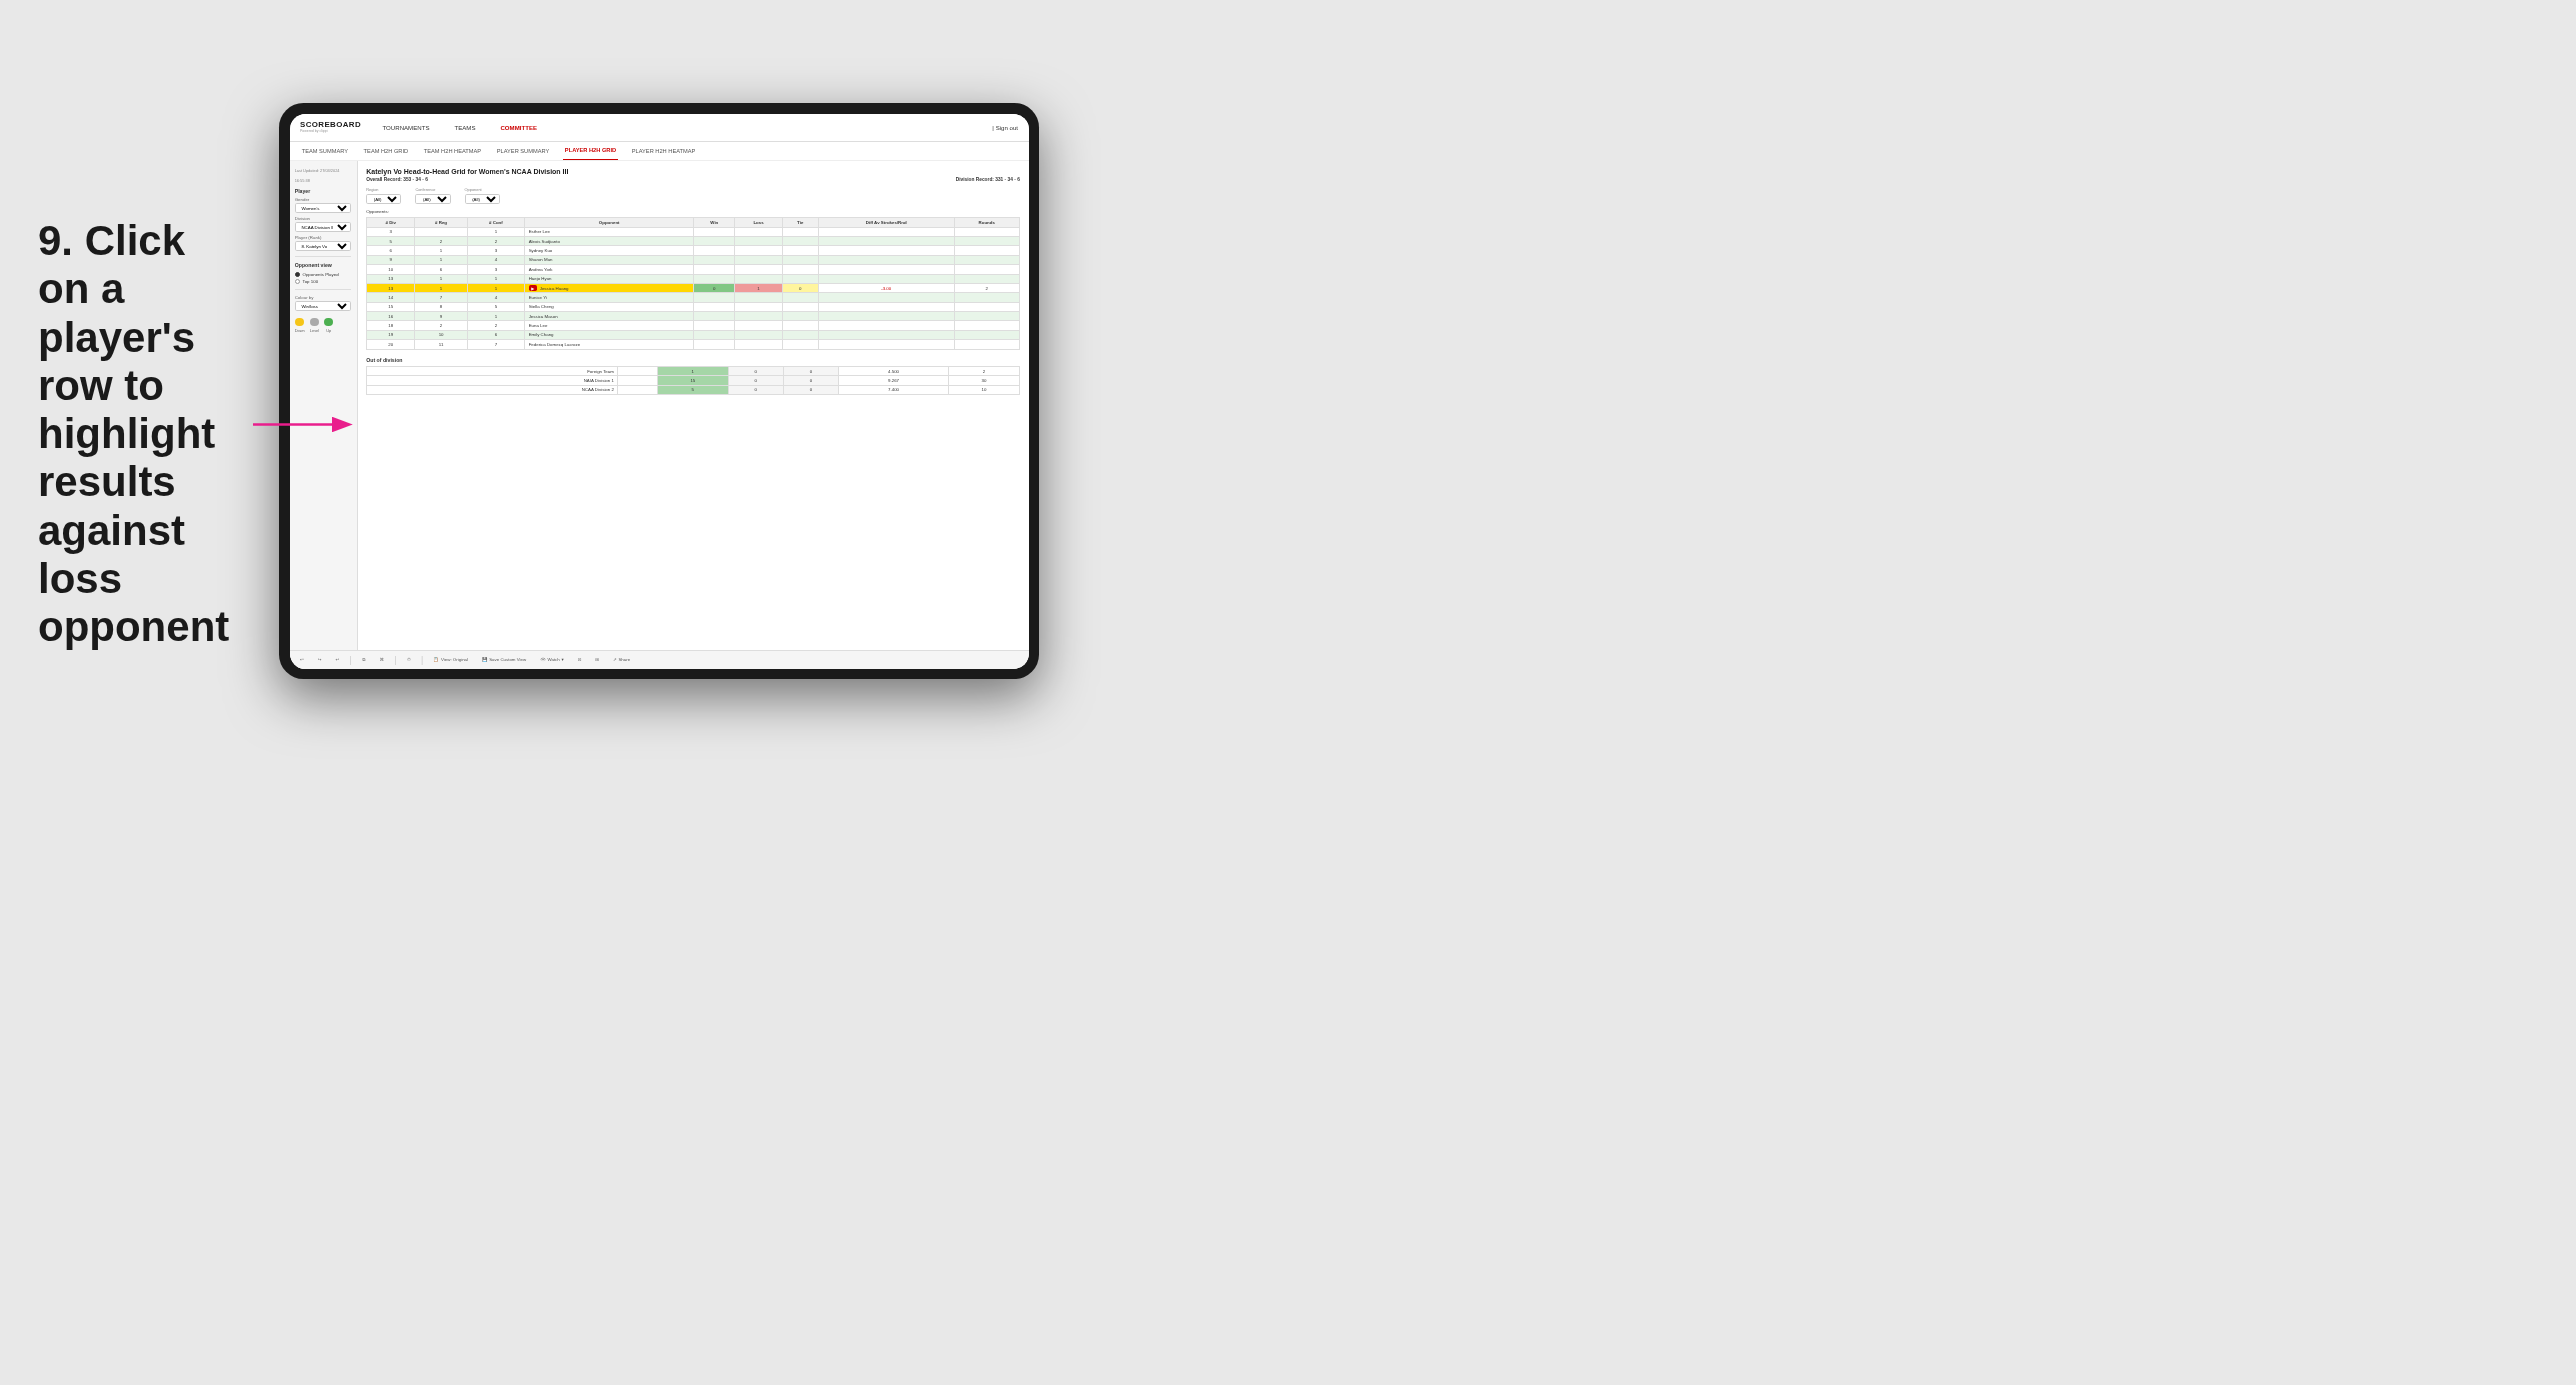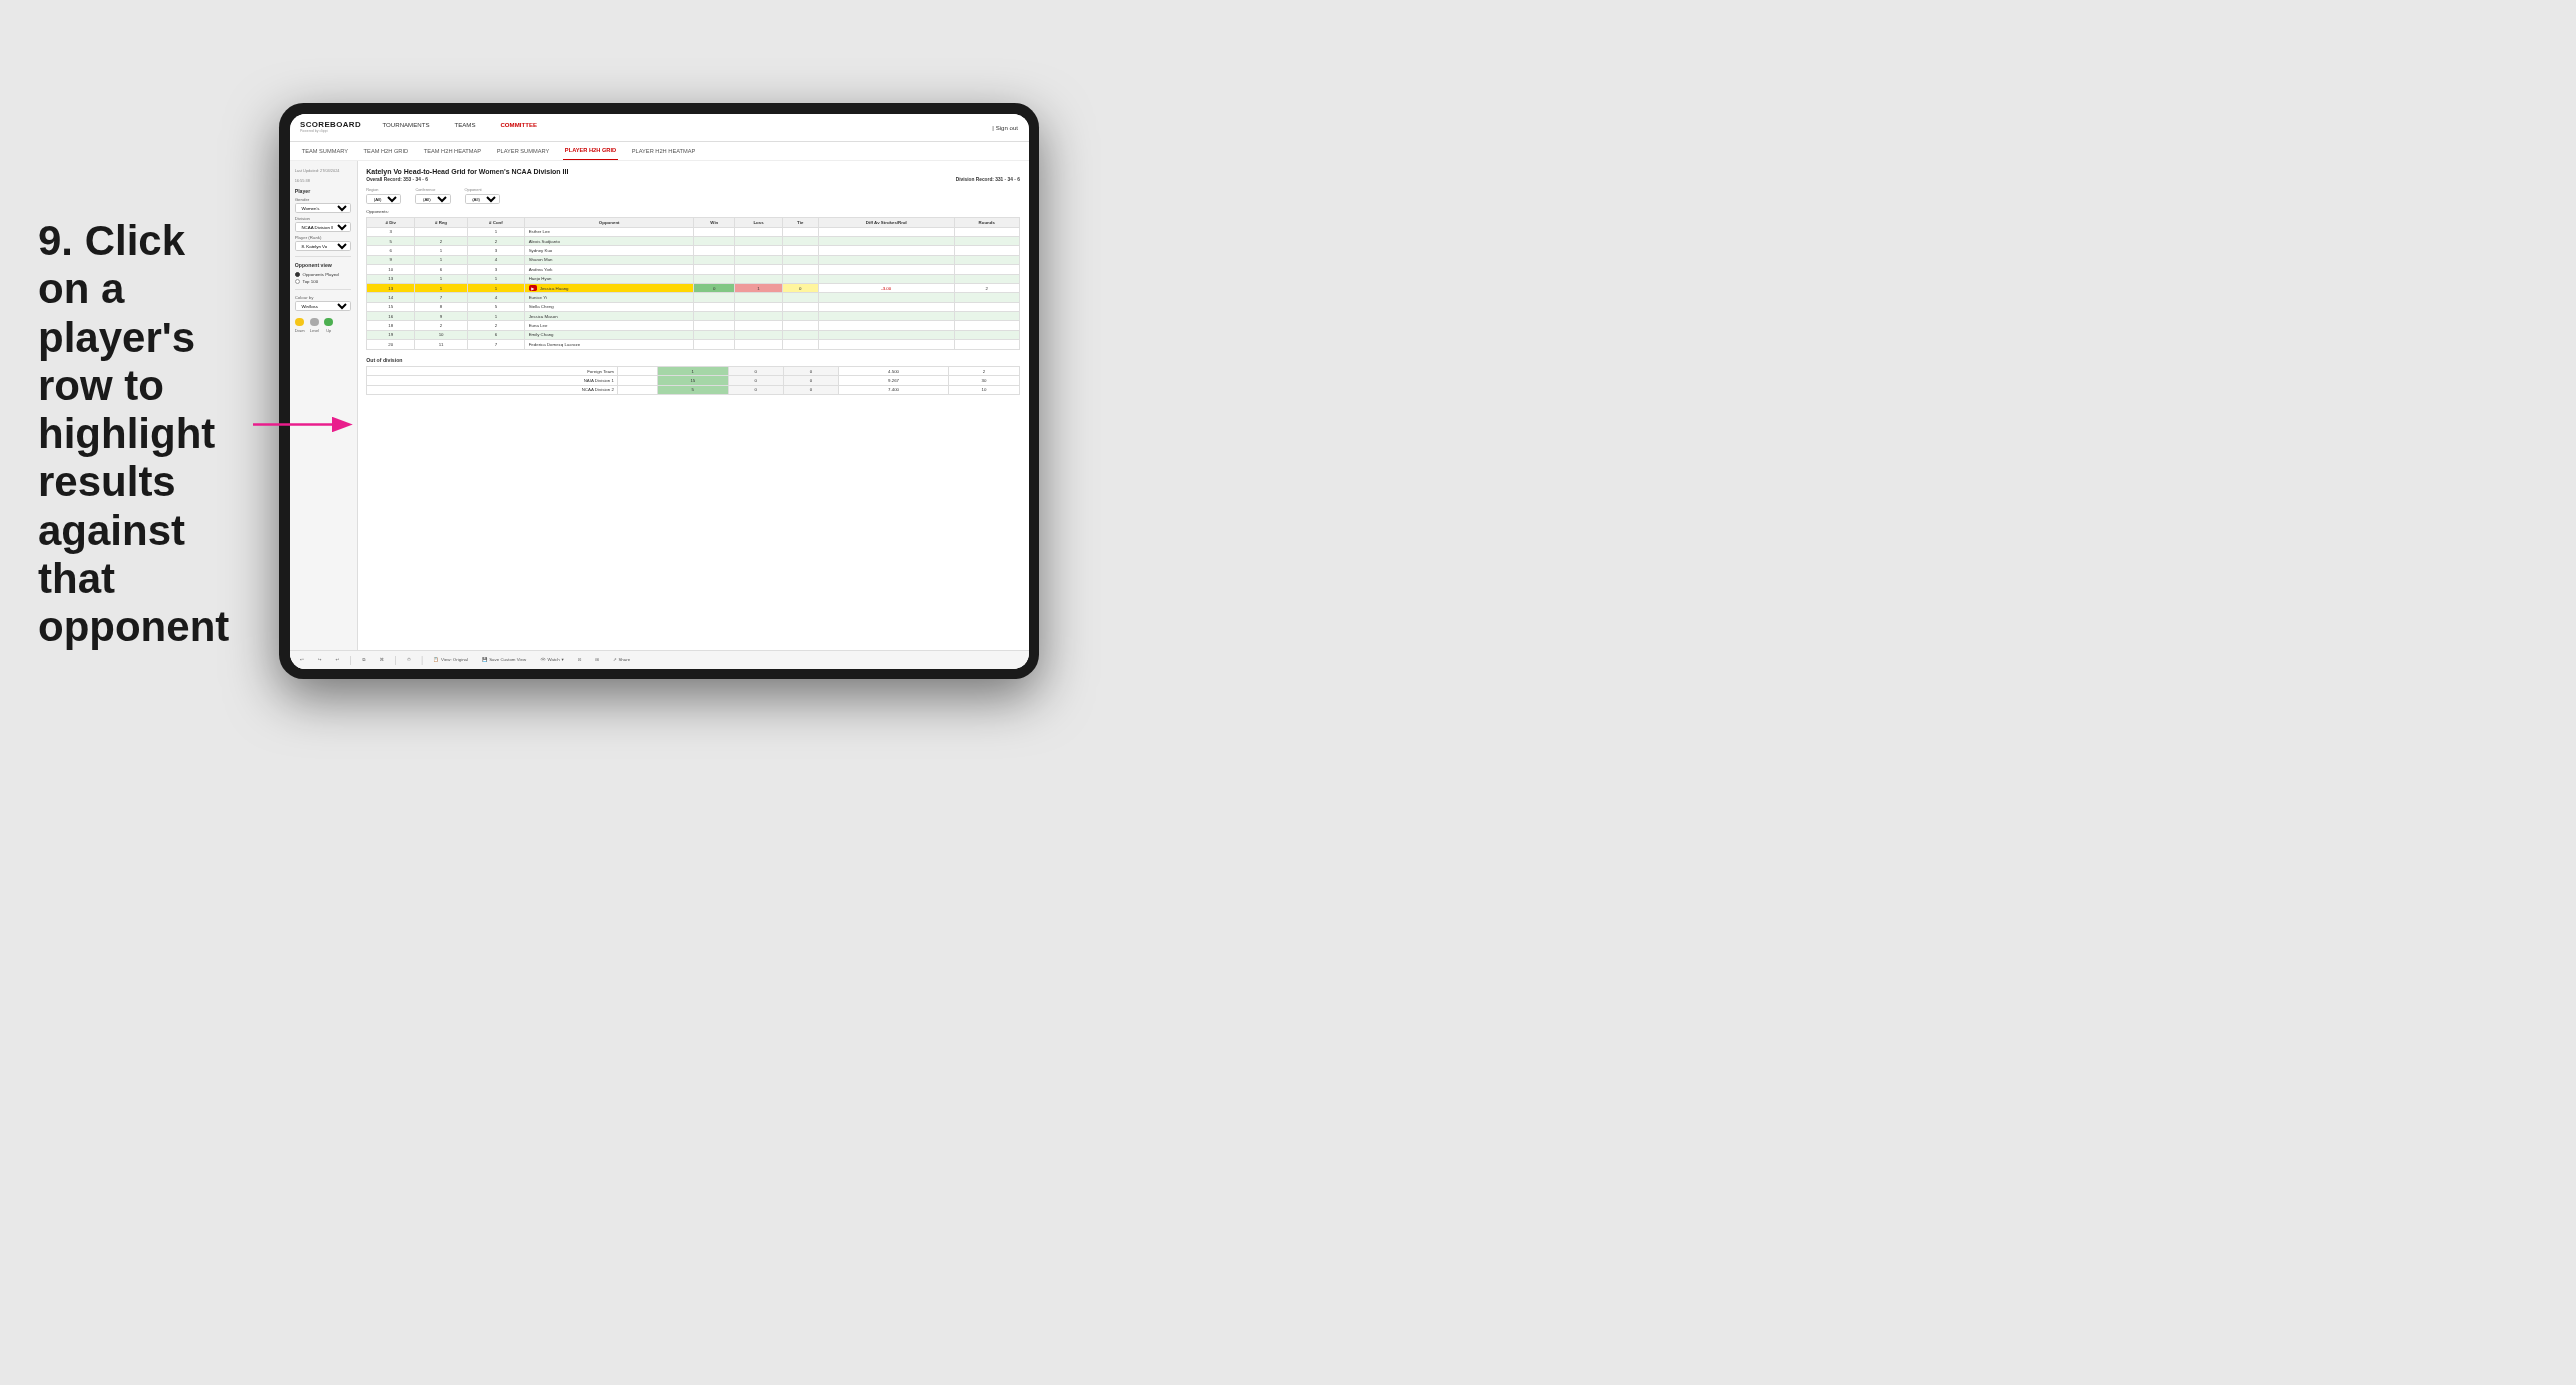--- a/index.html
+++ b/index.html
@@ -41,21 +41,21 @@
       border-bottom: 0.9px solid #ddd;
       padding: 0 10.5px;
       height: 28px;
       display: flex;
       align-items: center;
       justify-content: space-between;
     }
 
     .nav-left {
       display: flex;
-      align-items: flex-start;
+      align-items: center;
       gap: 18px;
     }
 
     .logo {
       font-size: 7.9px;
       font-weight: 900;
       color: #1a1a1a;
       letter-spacing: 0.4px;
       line-height: 1.1;
     }
@@ -360,21 +360,21 @@
     
     .powered-by {
       font-size: 3.5px;
       color: #999;
     }
   </style>
 </head>
 <body>
 
 <div class="annotation">
-  <span>9.</span> <span>Click on a player's row to highlight results against that opponent</span>
+  <span>9.</span> <span>Click on a player's row to highlight results against loss opponent</span>
 </div>
 
 <div class="tablet-frame">
   <div class="tablet-screen">
 
     <div class="nav-bar">
       <div class="nav-left">
         <div>
           <div class="logo">SCOREBOARD</div>
           <div class="powered-by">Powered by clippi</div>

